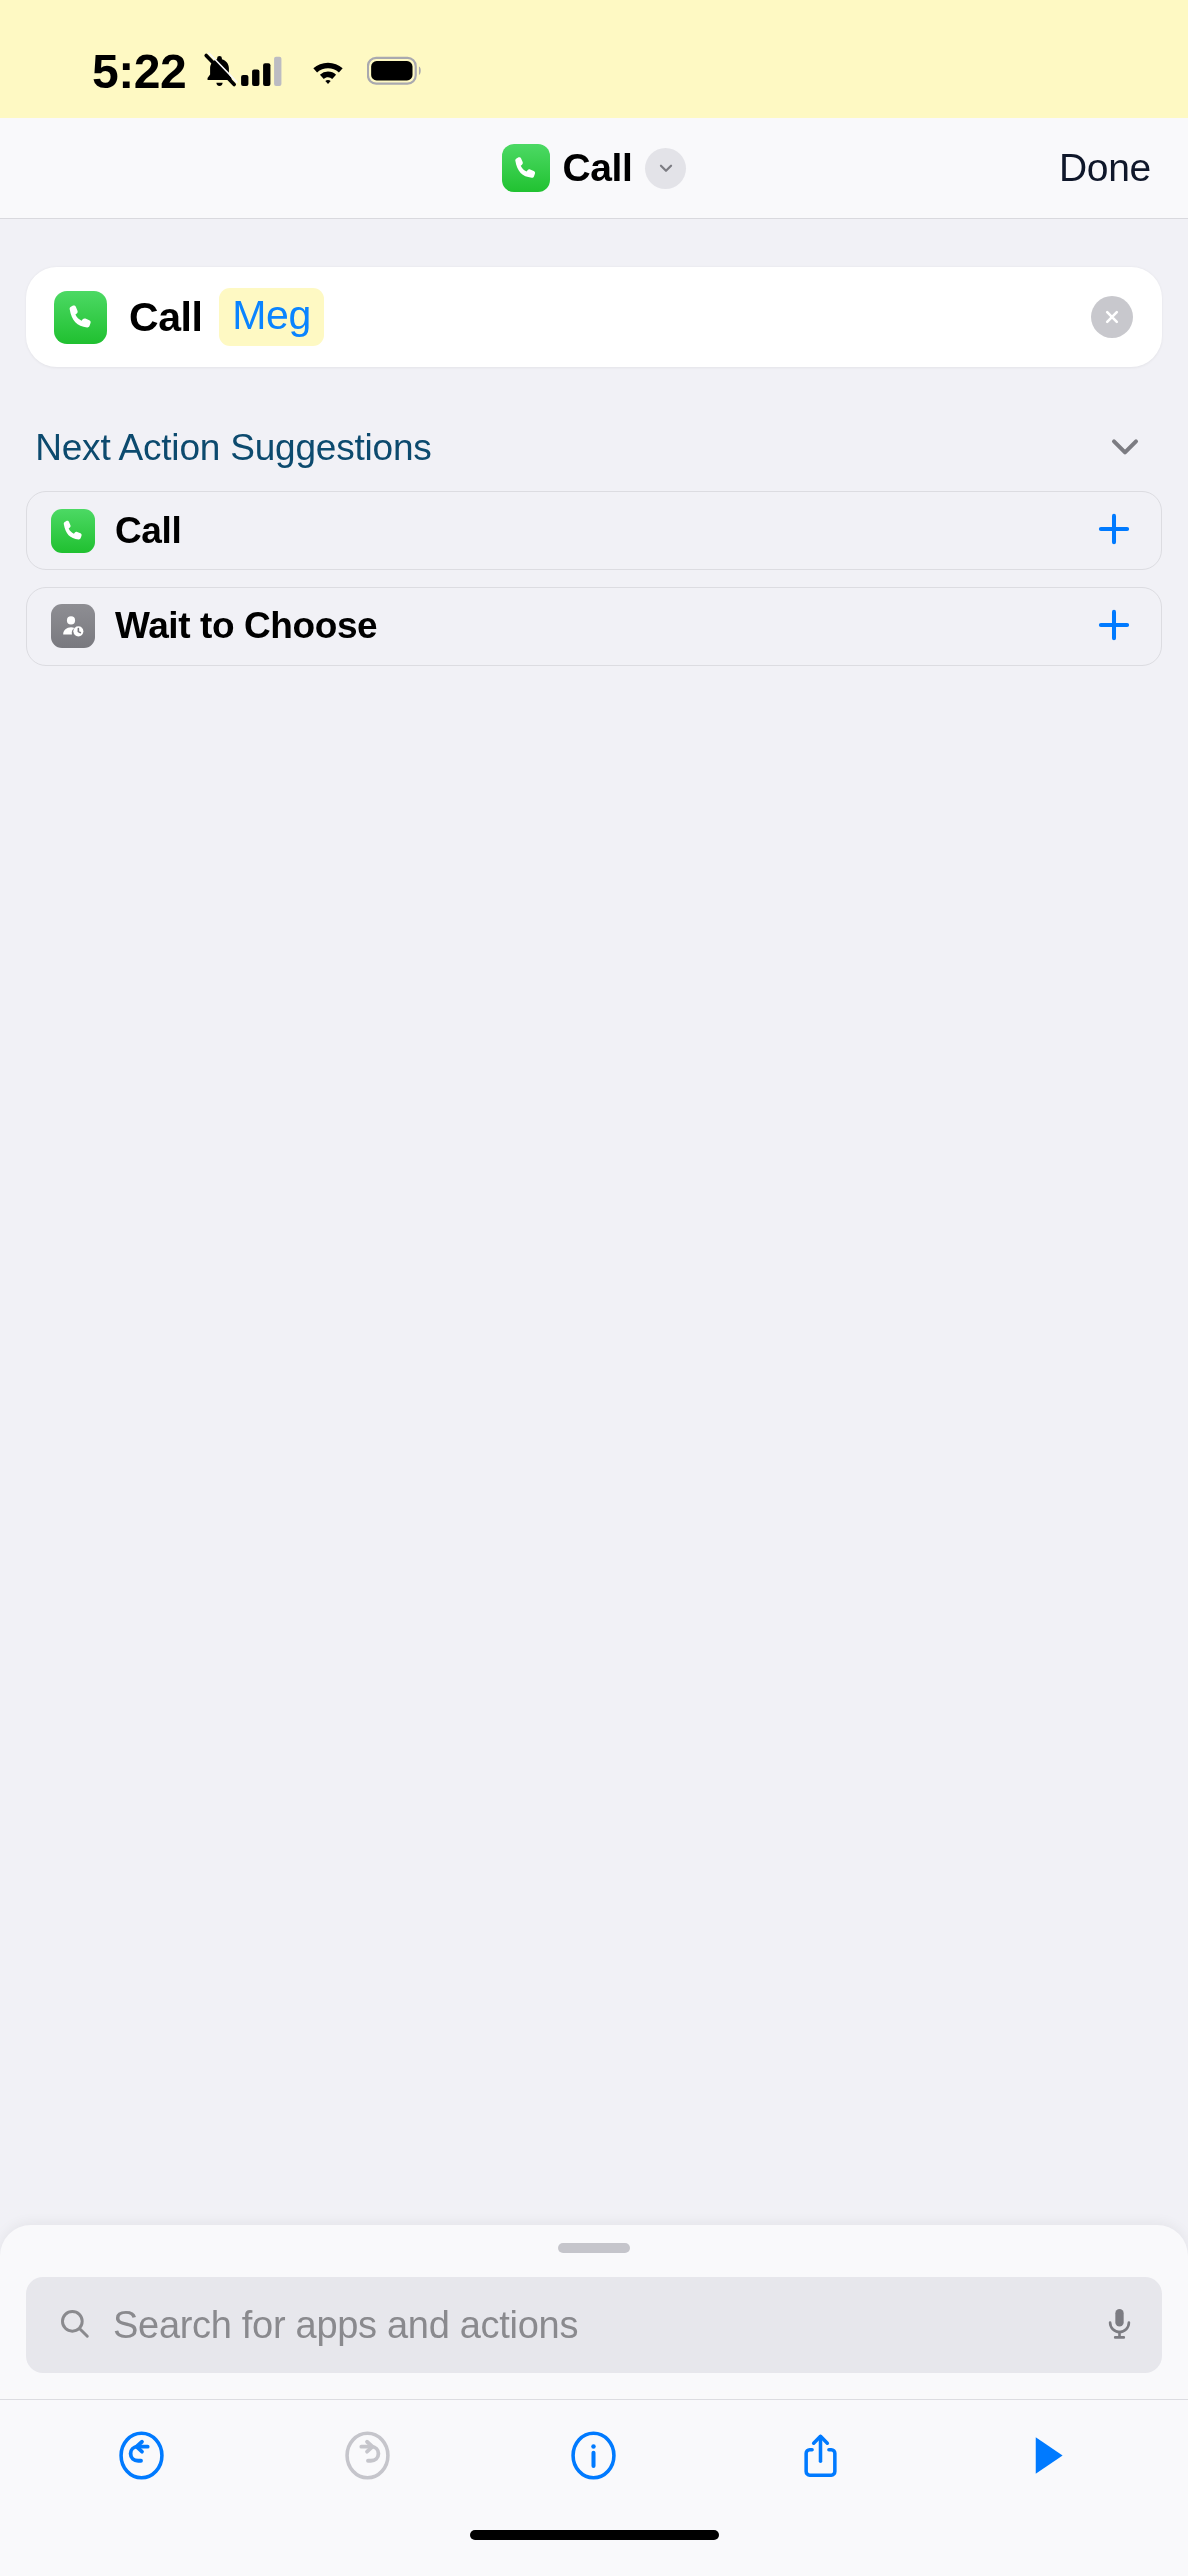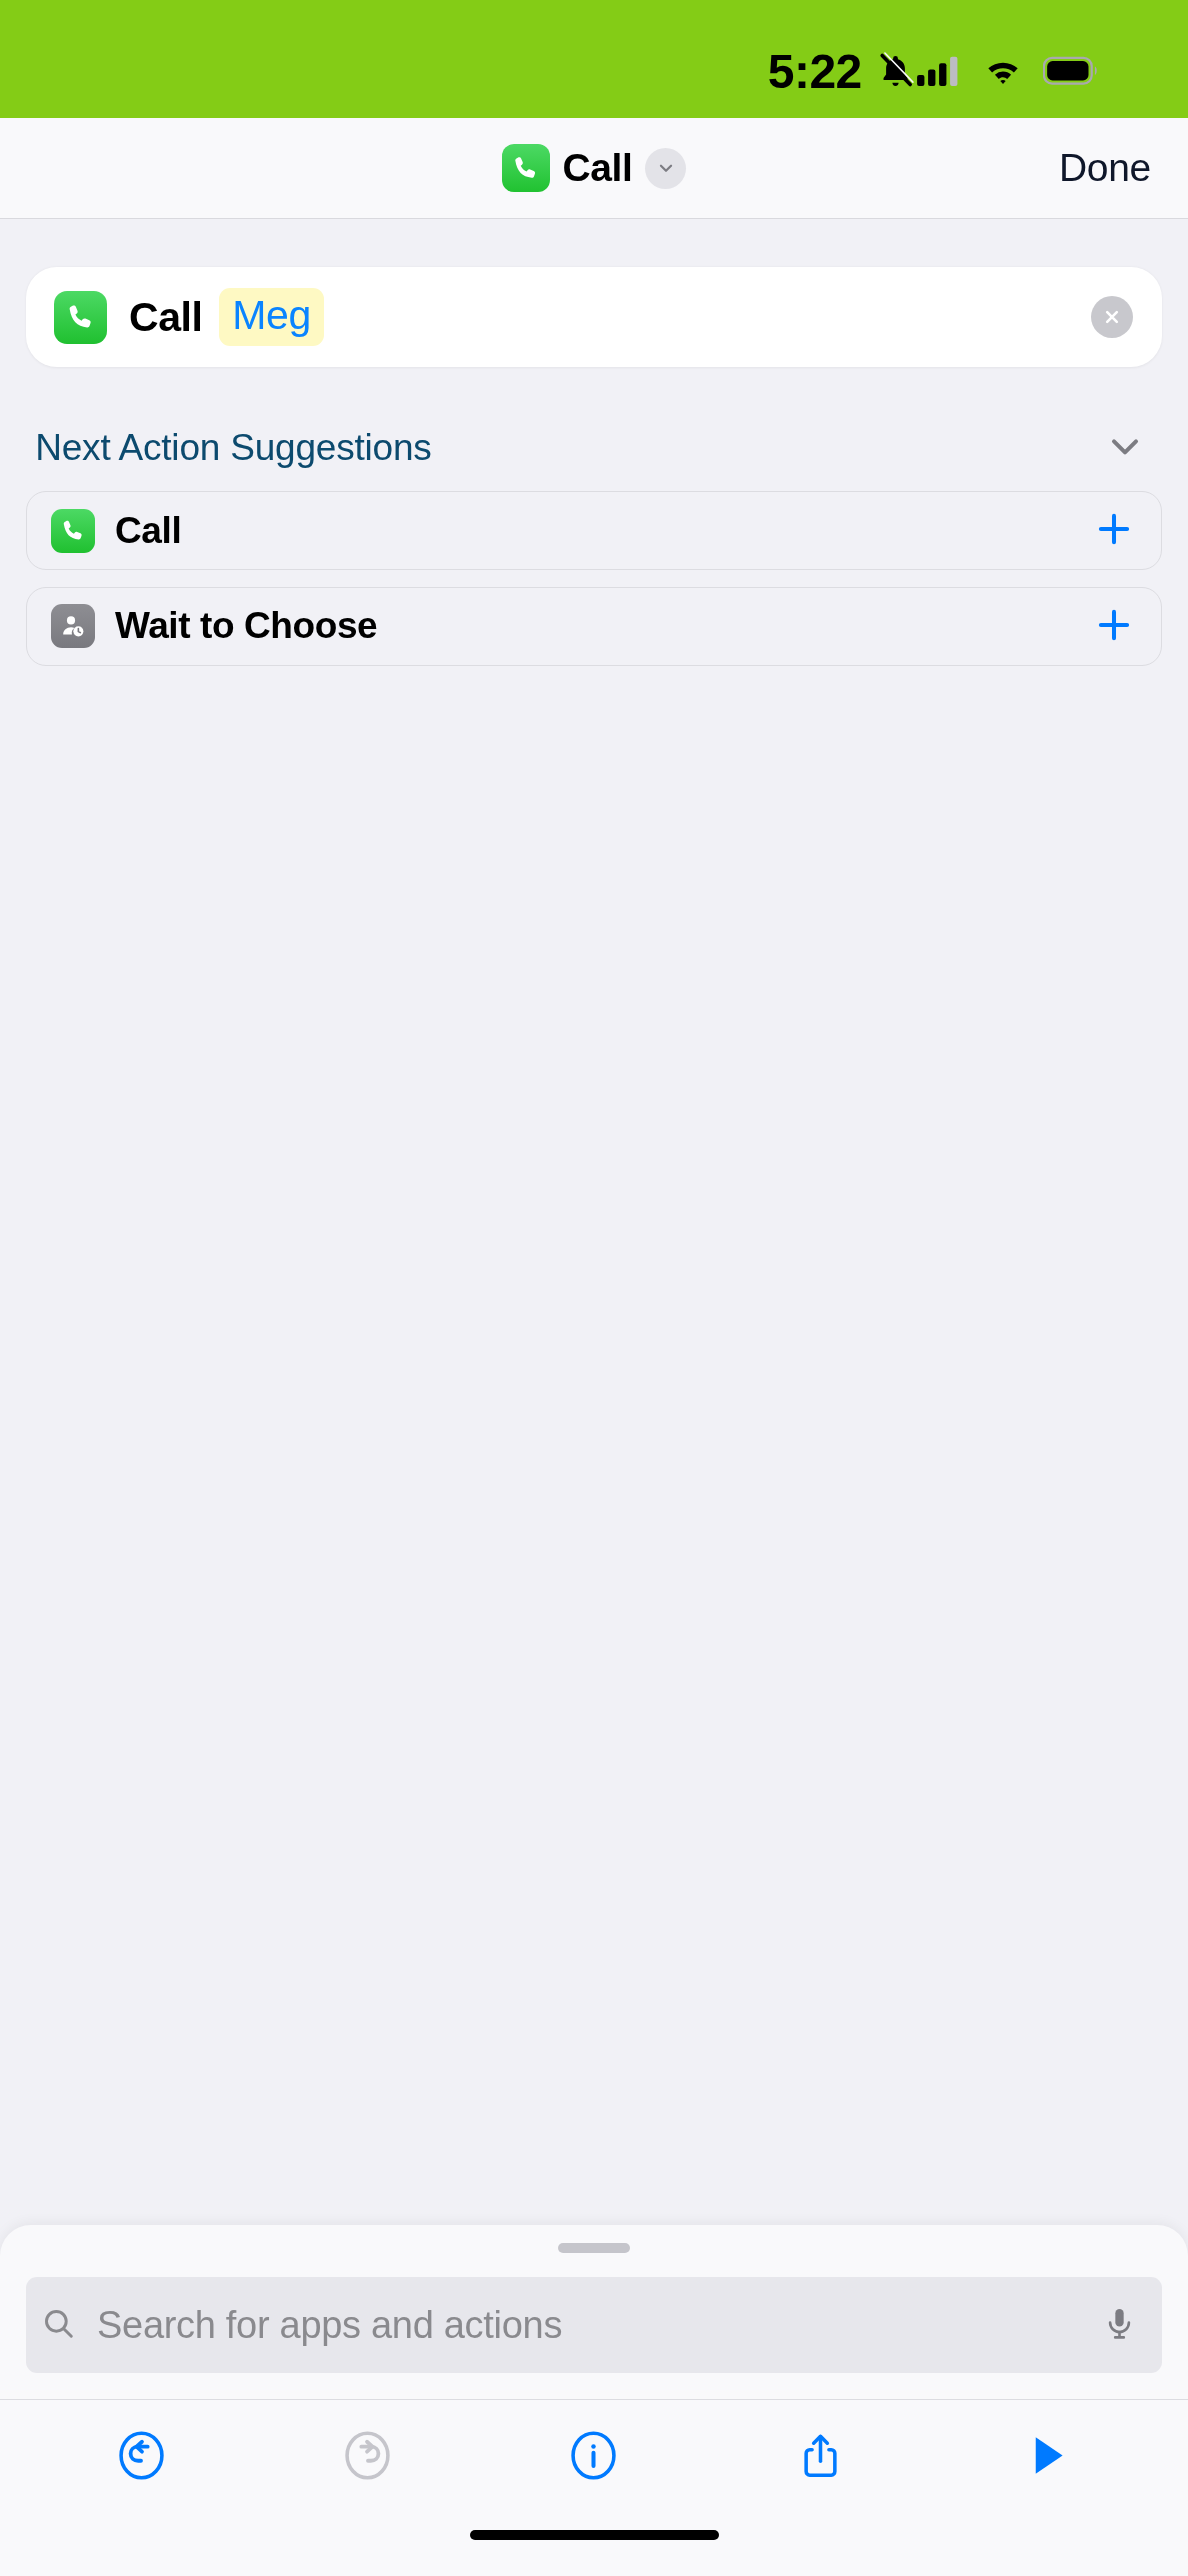--- a/index.html
+++ b/index.html
@@ -13,24 +13,24 @@
     position: relative;
     width: 1188px; height: 2576px;
     background: #f1f1f6;
     display: flex; flex-direction: column;
   }
 
   
   .status-bar {
     height: 118px;
     flex: 0 0 118px;
-    background: #84cc16;
+    background: #fef9c3;
     display: flex;
     align-items: center;
-    justify-content: flex-end;
+    justify-content: flex-start;
     padding: 26px 88px 0 92px;
   }
   .status-left { display: flex; align-items: center; gap: 13px; }
   .status-time {
     font-size: 48px; font-weight: 600; color: #000;
     letter-spacing: -0.5px; line-height: 1;
   }
   .status-right { display: flex; align-items: center; gap: 16.6px; }
 
   
@@ -153,24 +153,24 @@
     border-top-right-radius: 31px;
     box-shadow: 0 -1.8px 13px rgba(0,0,0,0.06);
     padding-top: 14.7px;
   }
   .grabber {
     width: 72px; height: 10px; border-radius: 5.5px;
     background: #c5c5cb; margin: 3.7px auto 0 auto;
   }
   .search-wrap { padding: 24px 26px 26px 26px; }
   .search-bar {
-    height: 96px; border-radius: 11px;
+    height: 96px; border-radius: 17px;
     background: #e7e7ec;
     display: flex; align-items: center;
-    padding: 0 24px 0 14px;
+    padding: 0 24px 0 30px;
   }
   .search-placeholder {
     font-size: 38px; color: #8a8a8e; font-weight: 400;
     margin-left: 20px; letter-spacing: -0.3px;
   }
   .mic-btn { margin-left: auto; }
 
   .toolbar {
     height: 111px;
     border-top: 1.4px solid #dcdce1;

